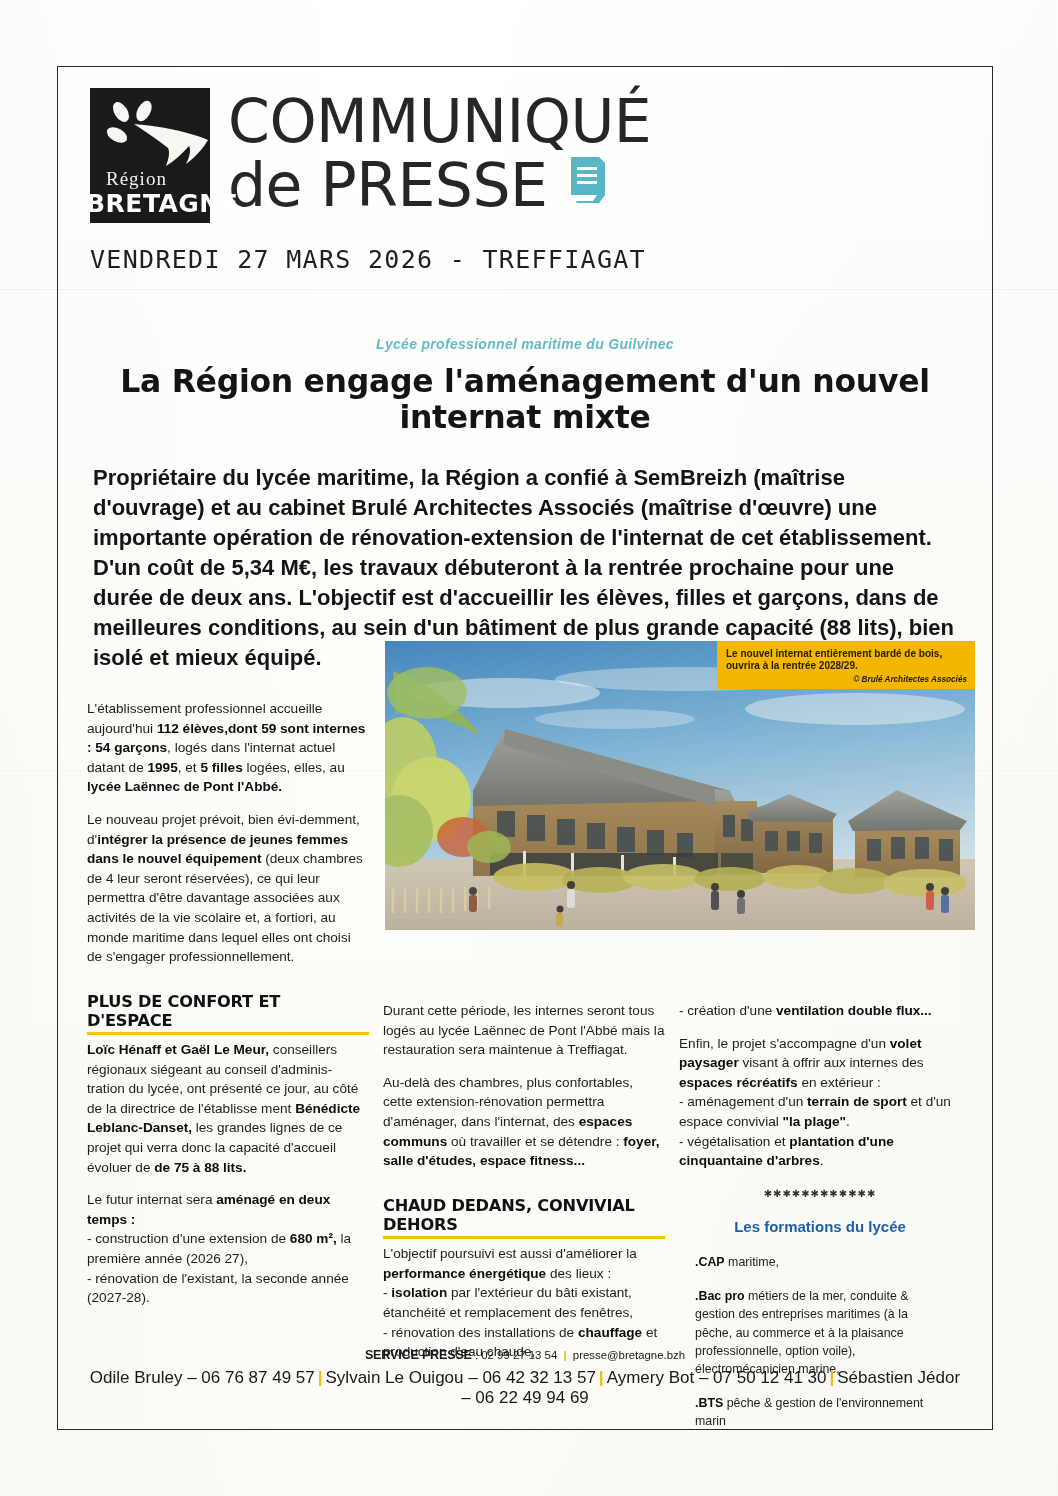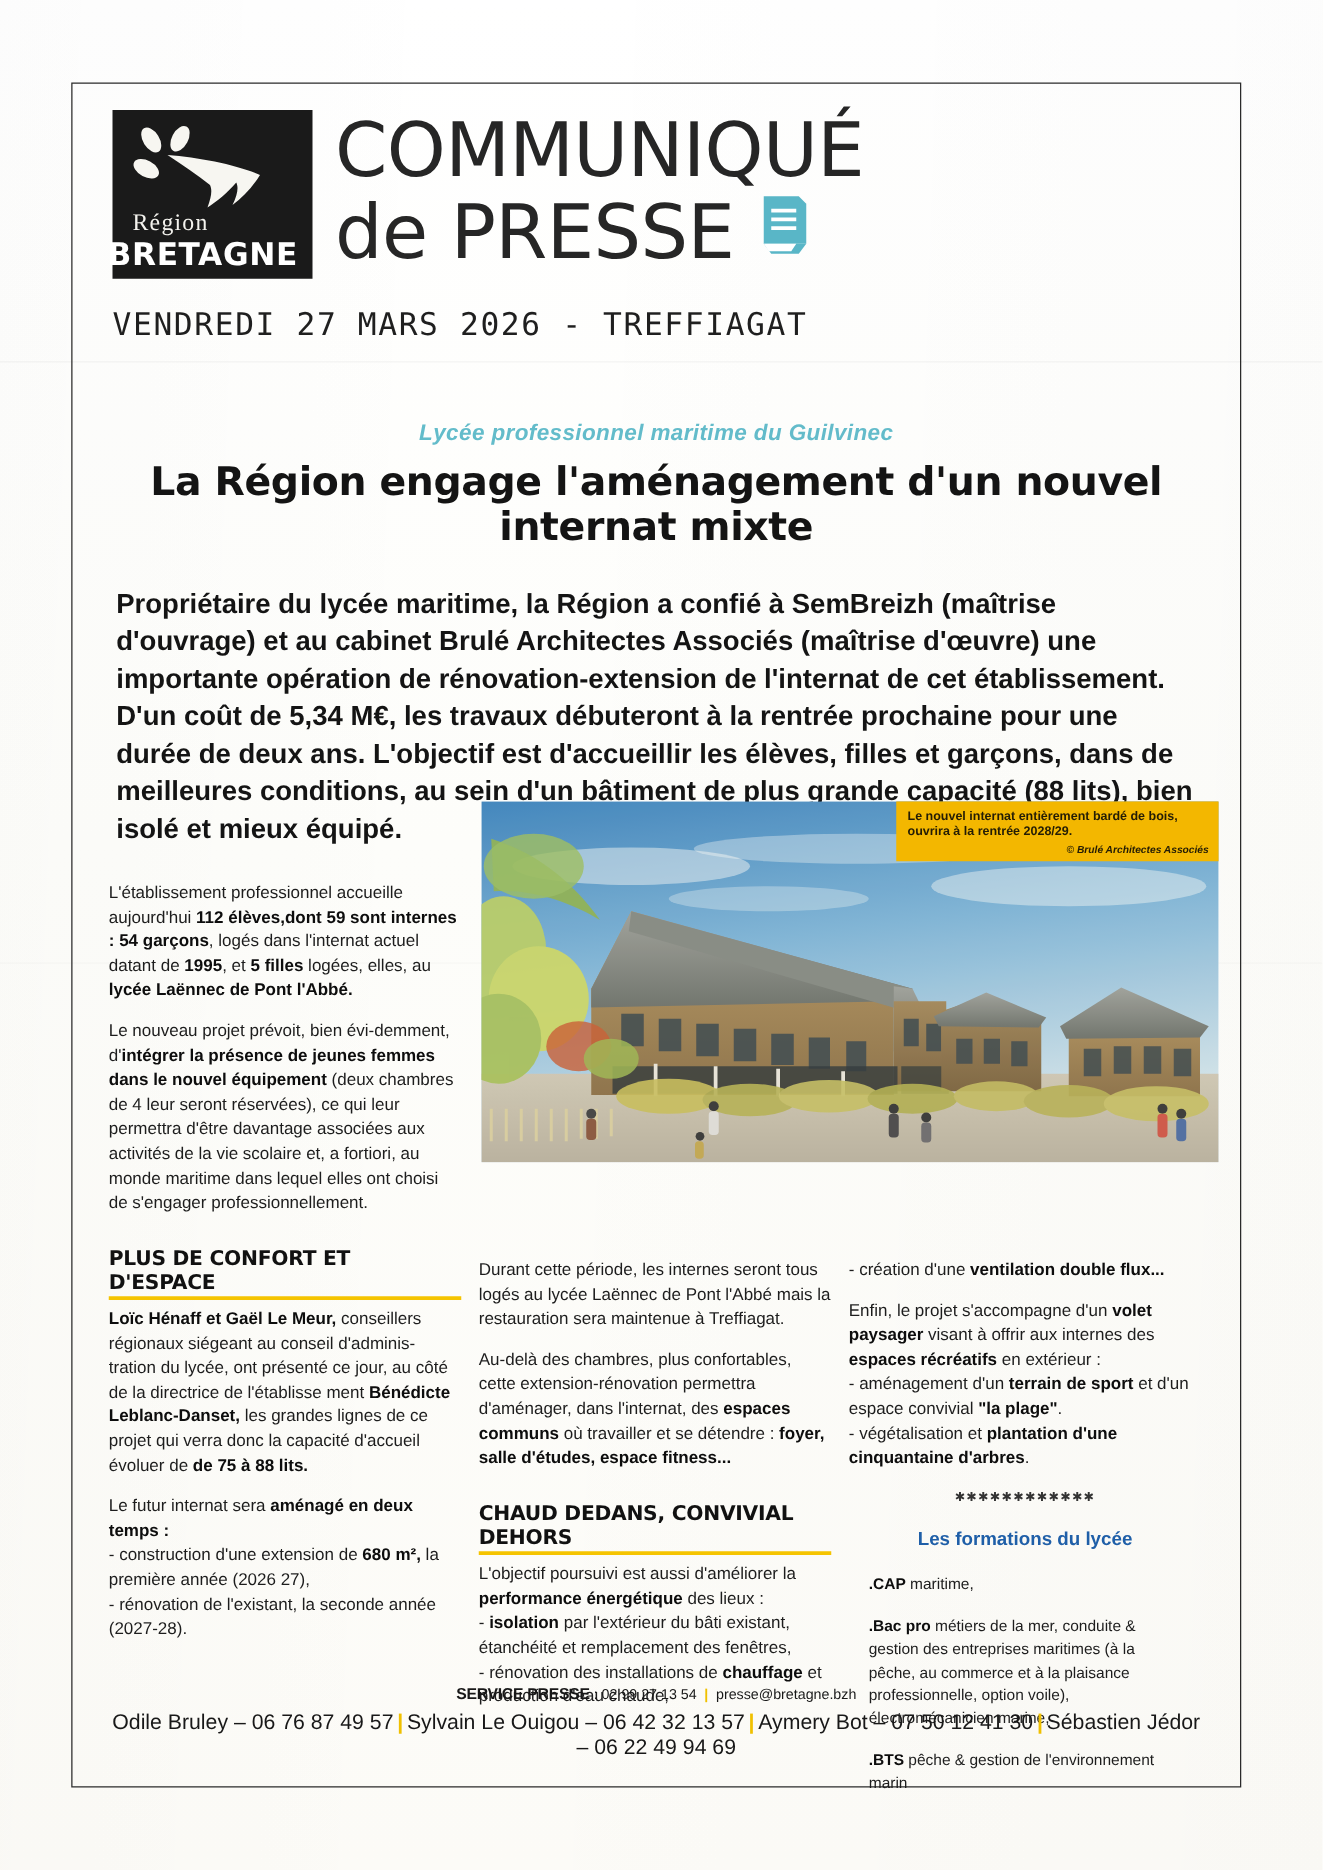--- a/index.html
+++ b/index.html
@@ -36,21 +36,21 @@
     position:absolute;
     left:57px;top:66px;
     width:936px;height:1364px;
     box-sizing:border-box;
     padding:22px 30px 0 30px;
   }
 
   
   .masthead{display:flex;align-items:flex-start;gap:18px;}
   .logo{
-    width:160px;height:135px;background:#1a1a1a;position:relative;flex:0 0 auto;
+    width:120px;height:135px;background:#1a1a1a;position:relative;flex:0 0 auto;
     margin-left:3px;
   }
   .logo svg{position:absolute;left:0;top:0;}
   .logo .logo-region{
     position:absolute;left:16px;top:80px;color:#f4f3ee;
     font-size:19px;letter-spacing:1px;font-family:"Liberation Serif",serif;
   }
   .logo .logo-bretagne{
     position:absolute;left:-4px;top:101px;color:#ffffff;
     font-size:25px;font-weight:bold;letter-spacing:0.5px;
@@ -69,21 +69,21 @@
   .doc-icon{margin-bottom:6px;}
   .dateline{
     margin-top:22px;margin-left:3px;
     font-size:25px;letter-spacing:1.3px;color:#1f1f1f;
     font-family:"DejaVu Sans Mono",monospace;
   }
 
   
   .titleblock{margin-top:62px;text-align:center;}
   .kicker{
-    color:#4eb3c4;font-style:italic;font-weight:bold;font-size:18px;
+    color:#4eb3c4;font-style:italic;font-weight:bold;font-size:14px;
     letter-spacing:0.3px;opacity:.88;
   }
   .headline{
     margin-top:11px;font-size:31.5px;font-weight:bold;color:#141414;
     letter-spacing:-0.3px;font-family:"DejaVu Sans",sans-serif;
   }
 
   
   .lead{
     margin-top:28px;padding:0 6px;

